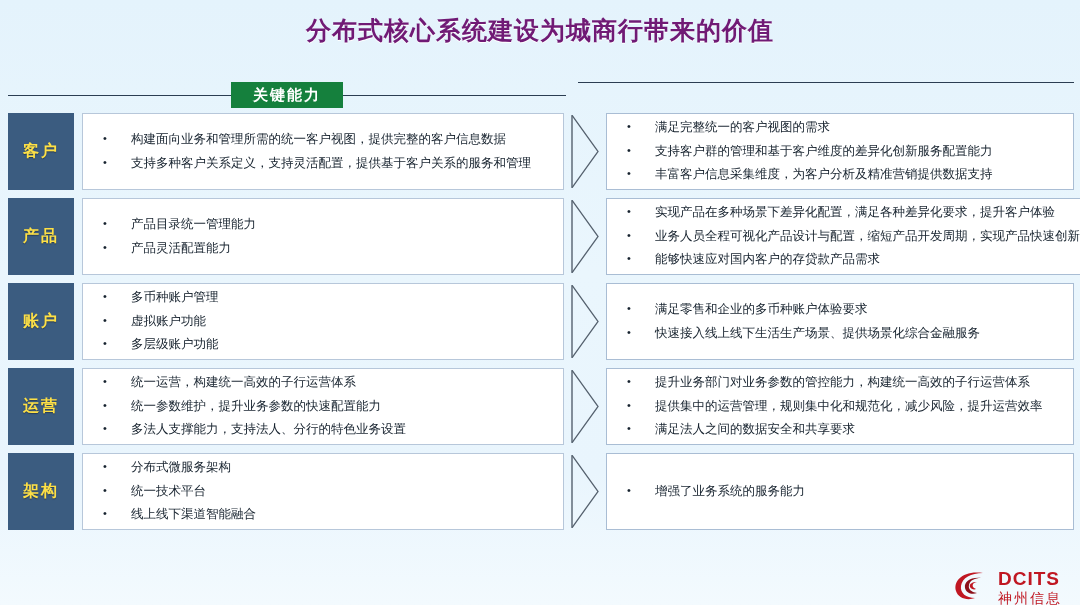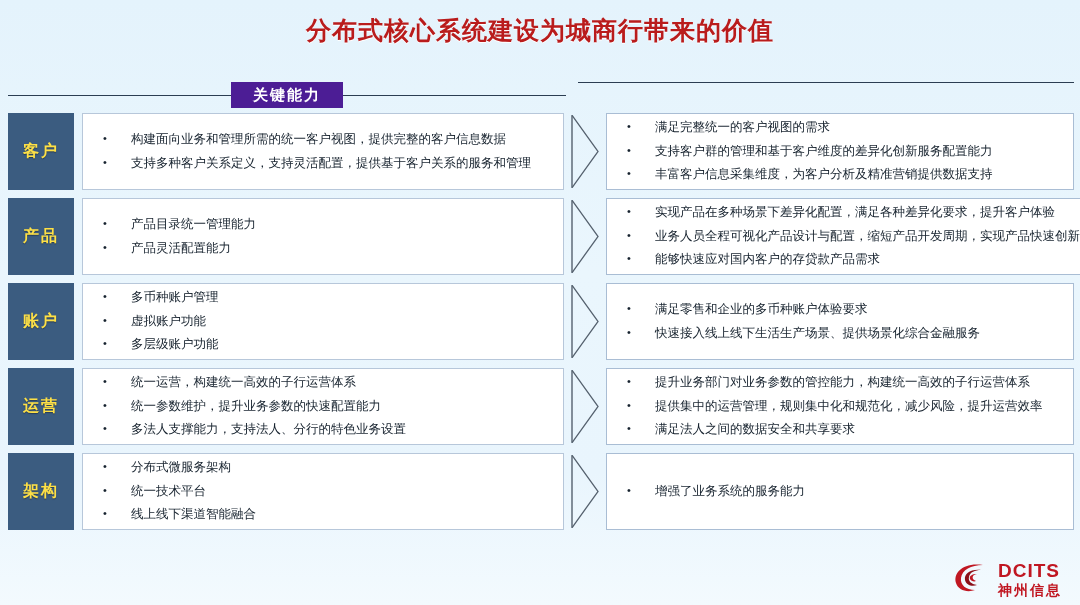--- a/index.html
+++ b/index.html
@@ -20,21 +20,21 @@
   
   .slide-title {
     position: absolute;
     top: 14px;
     left: 0;
     width: 100%;
     text-align: center;
     font-size: 25px;
     font-weight: bold;
     letter-spacing: 1px;
-    color: #b91c1c;
+    color: #701a75;
     text-shadow: 0 1px 0 #ffffff;
   }
 
   
   .col-headers {
     position: absolute;
     top: 82px;
     left: 0;
     width: 100%;
     height: 30px;
@@ -48,21 +48,21 @@
   .hdr-left  { left: 8px;  width: 558px; }
   .hdr-right { left: 578px; width: 496px; }
 
   .hdr-rule {
     flex: 1 1 auto;
     height: 0;
     border-top: 1px solid #2b3d52;
   }
   .hdr-badge {
     flex: 0 0 auto;
-    background: #4c1d95;
+    background: #15803d;
     color: #ffffff;
     font-size: 15px;
     font-weight: bold;
     letter-spacing: 2px;
     padding: 5px 22px 6px 22px;
     line-height: 1;
     white-space: nowrap;
   }
 
   
@@ -140,36 +140,36 @@
     left: 6px;
     top: -1px;
     font-size: 11px;
     color: #16222e;
   }
 
   
   .logo {
     position: absolute;
     right: 18px;
-    bottom: 8px;
+    bottom: 0;
     display: flex;
     align-items: center;
     gap: 7px;
   }
   .logo-mark { flex: 0 0 auto; }
   .logo-text { display: flex; flex-direction: column; line-height: 1; }
   .logo-en {
     font-size: 19px;
     font-weight: bold;
     letter-spacing: 1px;
     color: #c01722;
   }
   .logo-cn {
     font-size: 14px;
-    font-weight: bold;
+    font-weight: normal;
     letter-spacing: 2px;
     color: #c01722;
     margin-top: 3px;
   }
 </style>
 </head>
 <body>
 
 <div class="slide-title">分布式核心系统建设为城商行带来的价值</div>
 

